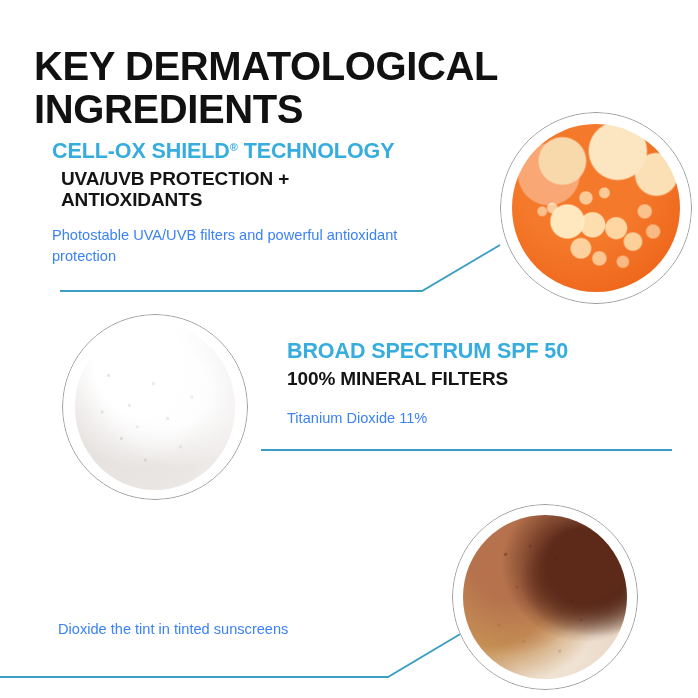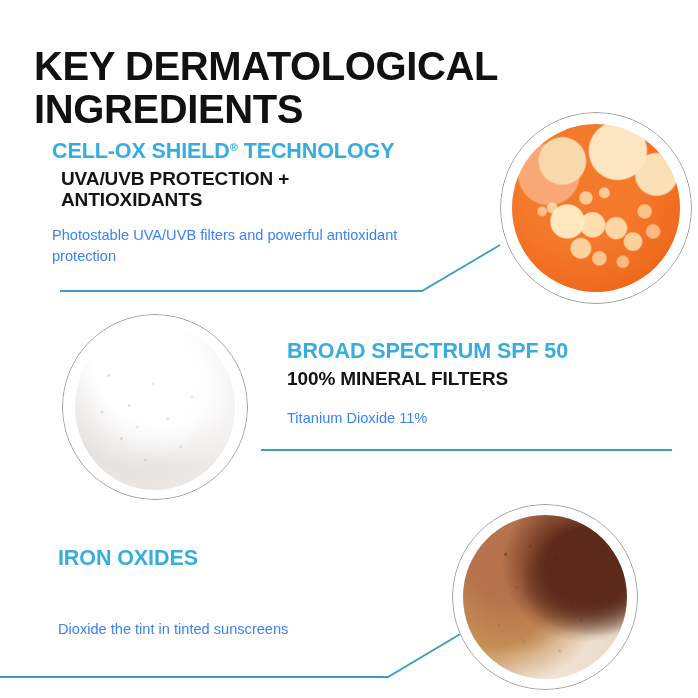--- a/index.html
+++ b/index.html
@@ -225,21 +225,20 @@
     <polyline points="261,25 672,25" fill="none" stroke="#3a9ec4" stroke-width="1.8" stroke-linecap="butt"></polyline>
   </svg>
 
   <div class="photo-circle" id="circle2">
     <div class="inner-disc">
         <div class="speckle"></div>
       </div>
     <div class="photo-ring" style="left:0;top:0;width:186px;height:186px;"></div>
   </div>
 
-  <div class="sec-head" id="s3-head"><span>IRON OXIDES</span></div>
 
 
   <div class="sec-body" id="s3-body">Dioxide the tint in tinted sunscreens</div>
 
   <svg class="connector" id="conn3" viewBox="0 0 698 80">
     <polyline points="0,67 388,67 462,23" fill="none" stroke="#3a9ec4" stroke-width="1.8" stroke-linejoin="miter" stroke-linecap="butt"></polyline>
   </svg>
 
   <div class="photo-circle" id="circle3">
     <div class="inner-disc">

